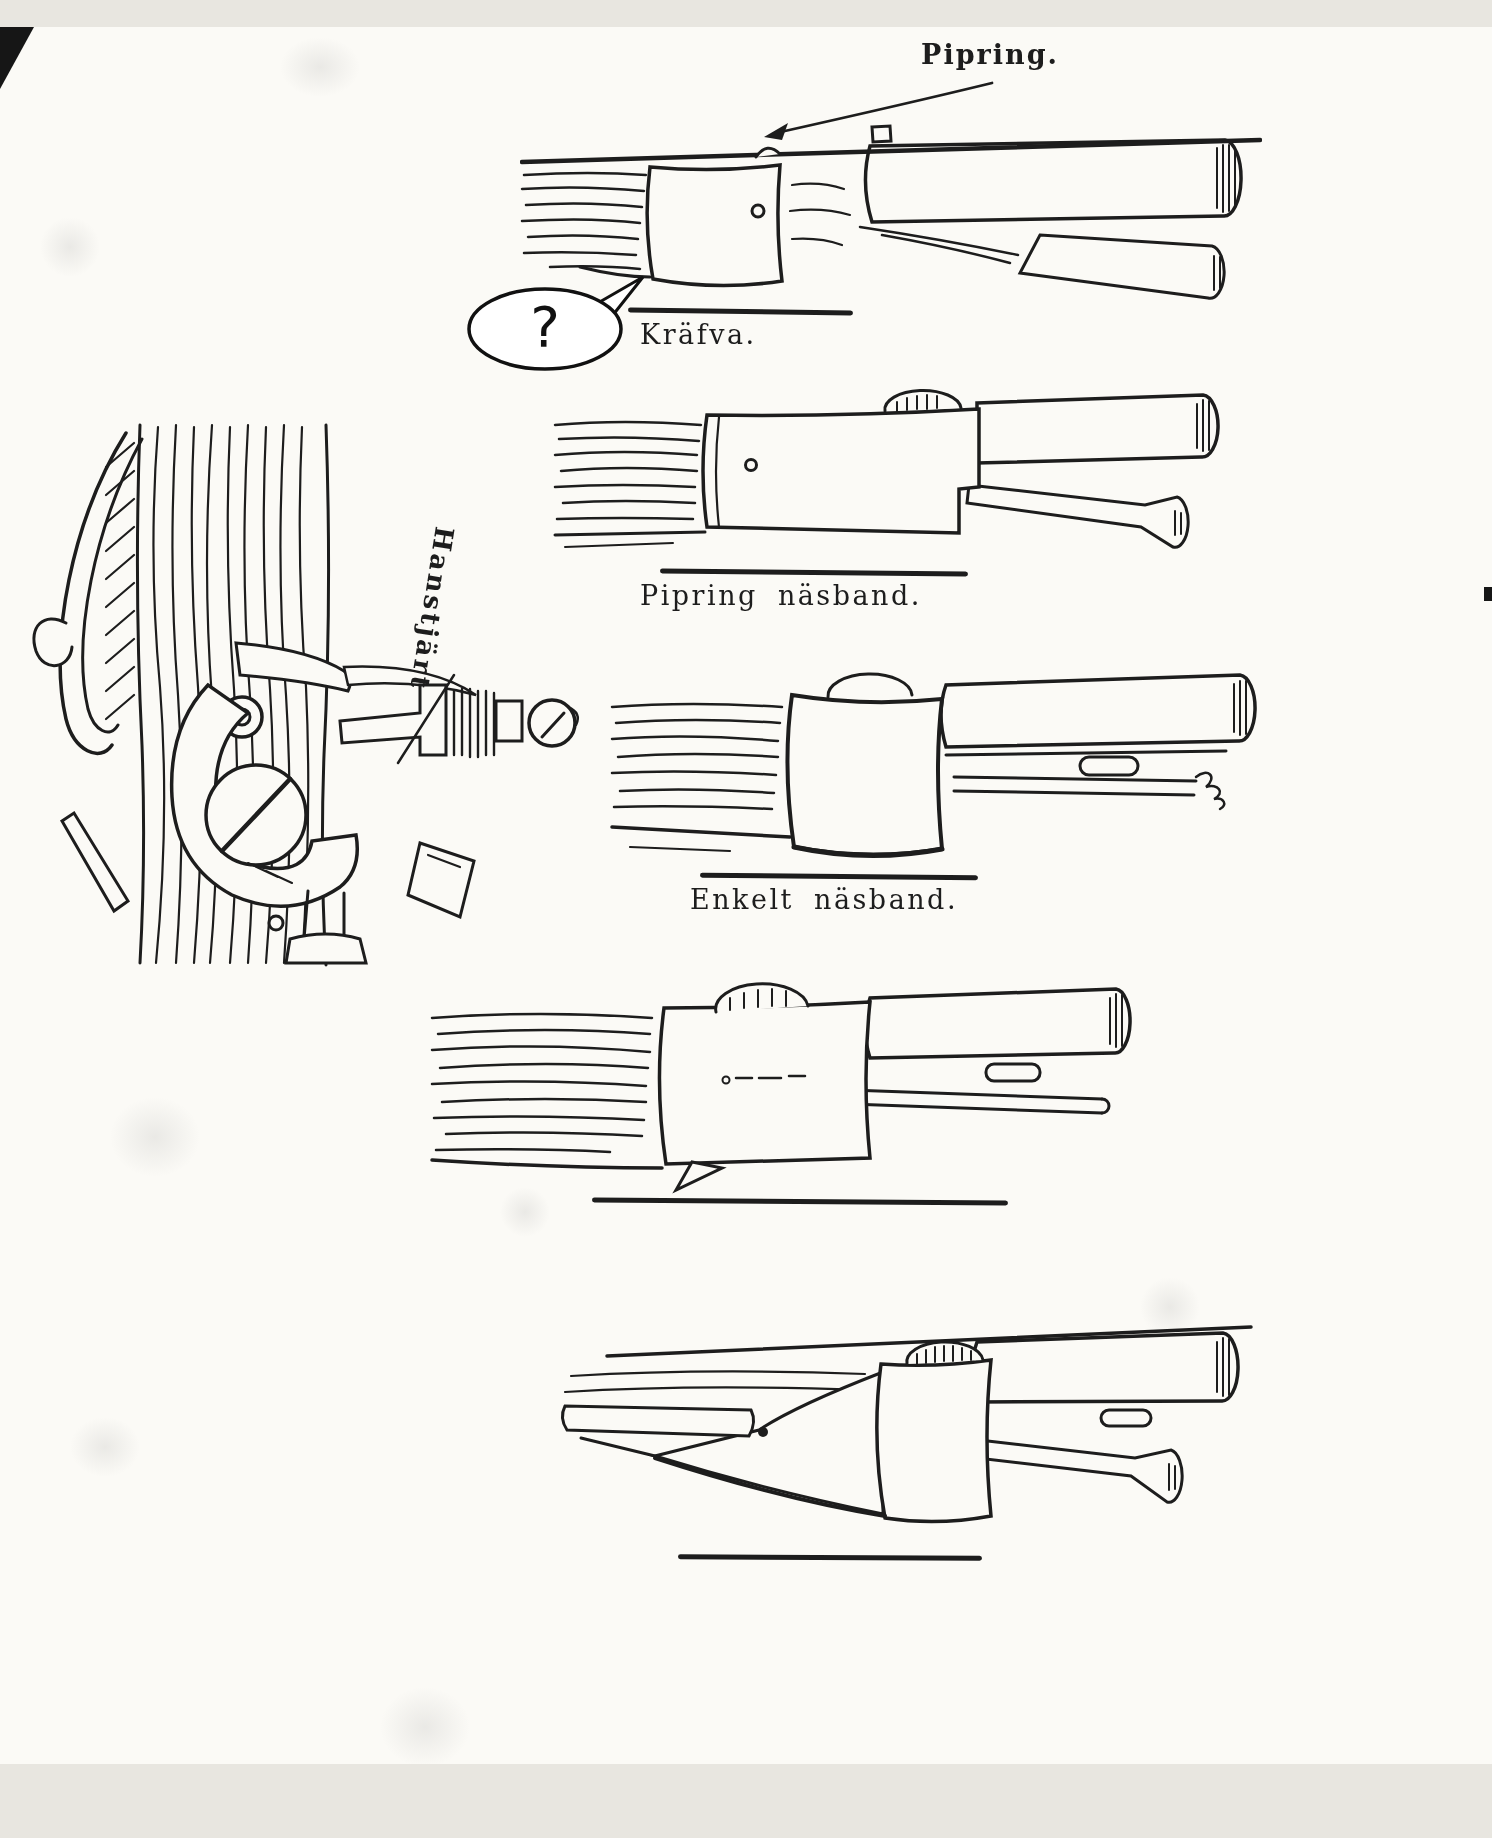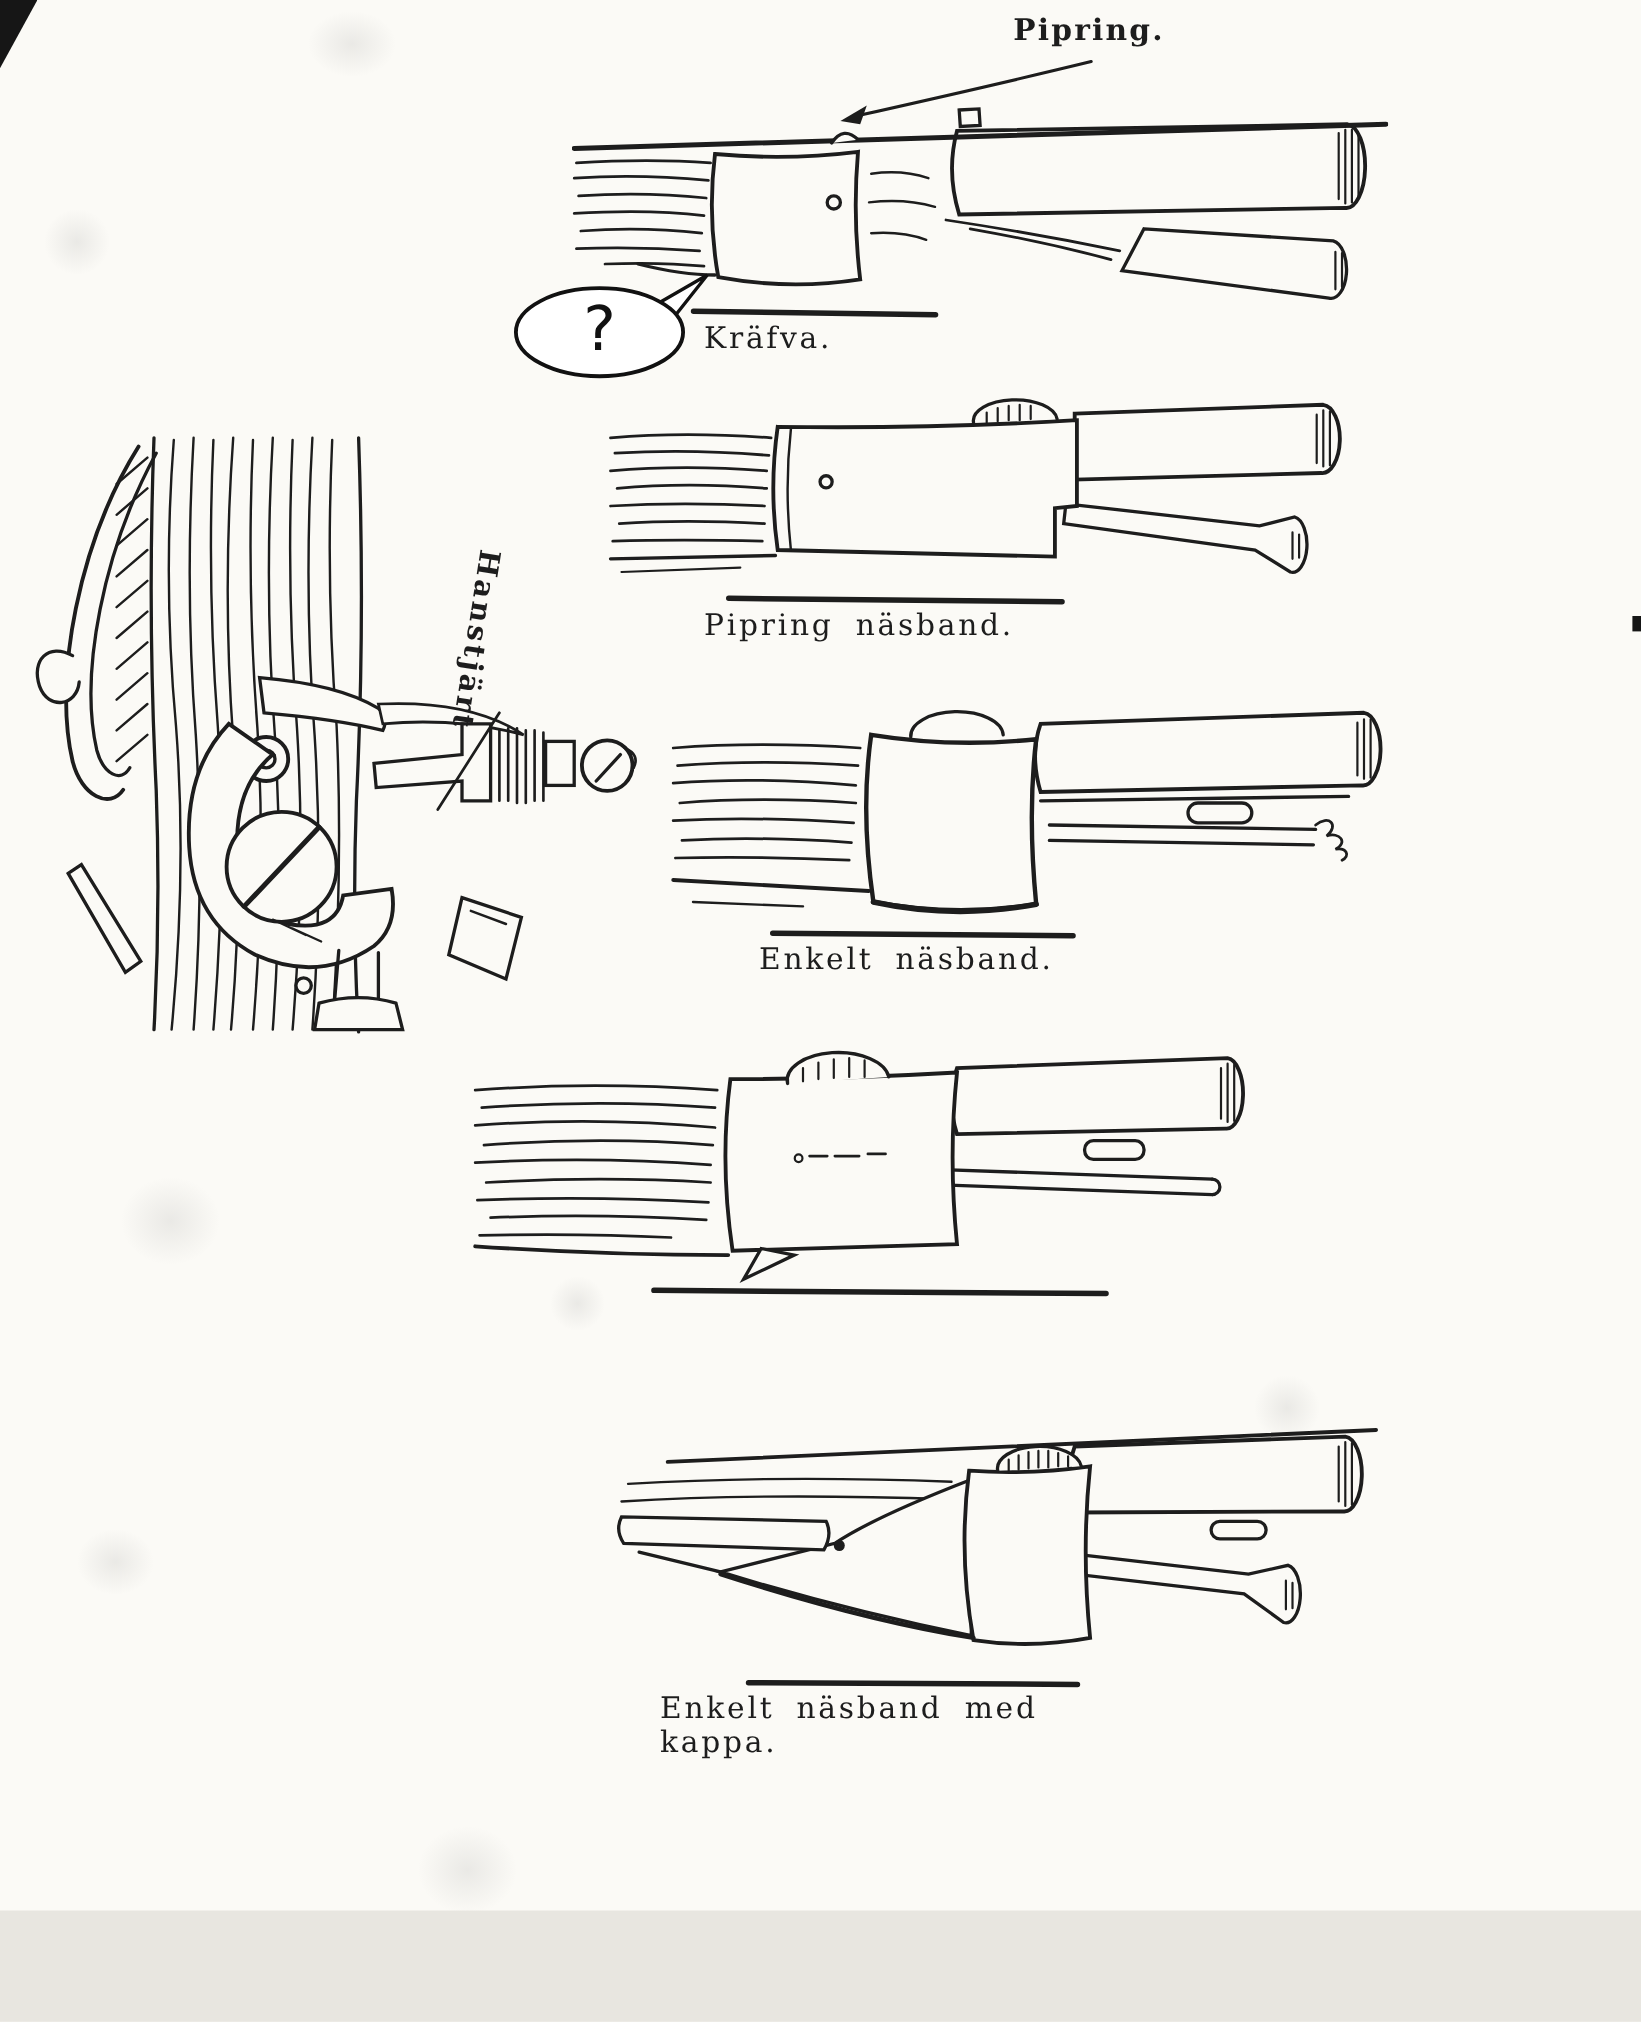--- a/index.html
+++ b/index.html
@@ -7,20 +7,21 @@
     --ink:#1d1d1d;
   }
   html,body{margin:0;padding:0;background:#e8e6e0;}
   #page{
     position:relative;
     width:1492px;height:1737px;
     background:var(--paper);
     overflow:hidden;
     font-family:"DejaVu Serif","Liberation Serif",serif;
     color:var(--ink);
+    margin-top:27px;
   }
   .fig{position:absolute;z-index:1;}
   .caption{
     position:absolute;z-index:3;
     font-weight:400;font-size:27px;
     letter-spacing:2.5px;word-spacing:9px;
     text-align:left;color:var(--ink);
   }
   .caption-rule{
     position:absolute;z-index:2;height:5px;
@@ -285,15 +286,14 @@
       <path d="M362,54 A38,20 0 0 1 438,50" fill="#fbfaf6" stroke-width="3"></path>
       <path d="M372,44 L372,54 M381,40 L381,53 M390,37 L390,52 M399,36 L399,51 M408,36 L408,51 M417,38 L417,50 M426,41 L426,50" stroke-width="2"></path>
 
       <path d="M20,96 Q14,108 22,120 L204,126 Q212,112 206,100 Z" fill="#fbfaf6" stroke-width="3"></path>
       <circle cx="218" cy="122" r="5" fill="#1d1d1d" stroke="none"></circle>
       <path d="M110,146 L36,128" stroke-width="3"></path>
     </g>
   </svg>
 
   <div class="caption-rule" style="left:678px;top:1528px;width:304px;transform:rotate(0.3deg);"></div>
-  <div class="caption" style="left:600px;top:1538px;width:430px;">Enkelt näsband med kappa.</div>
 
 </div>
 
 </body></html>

